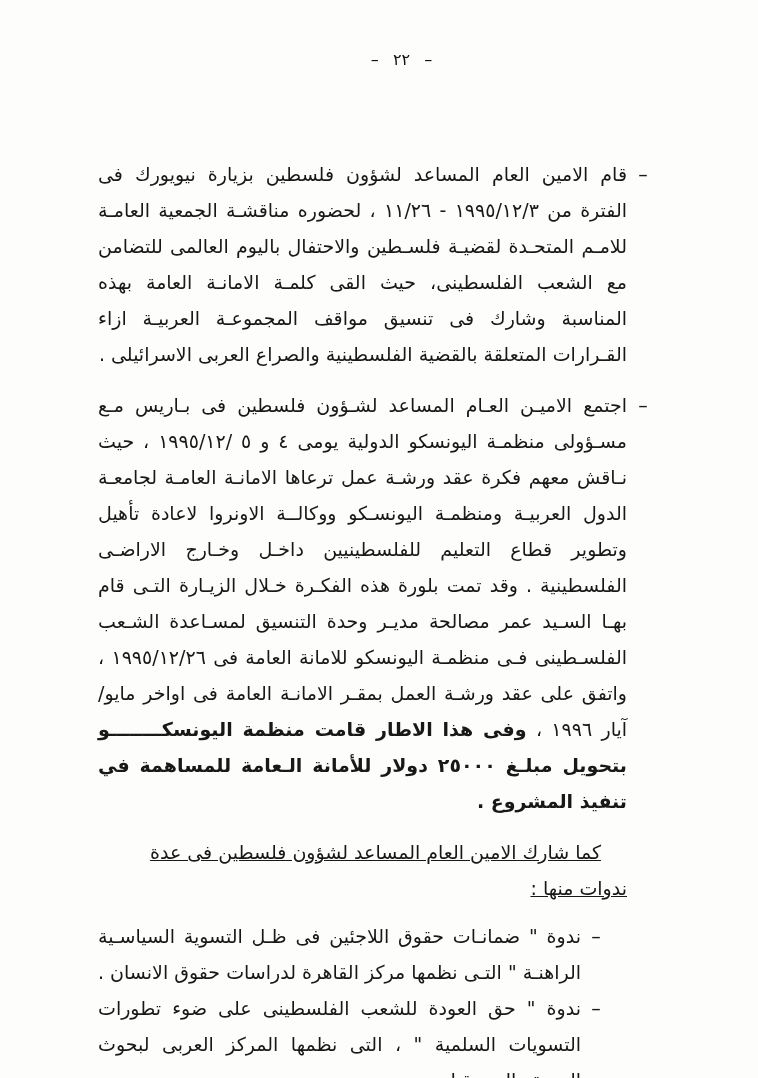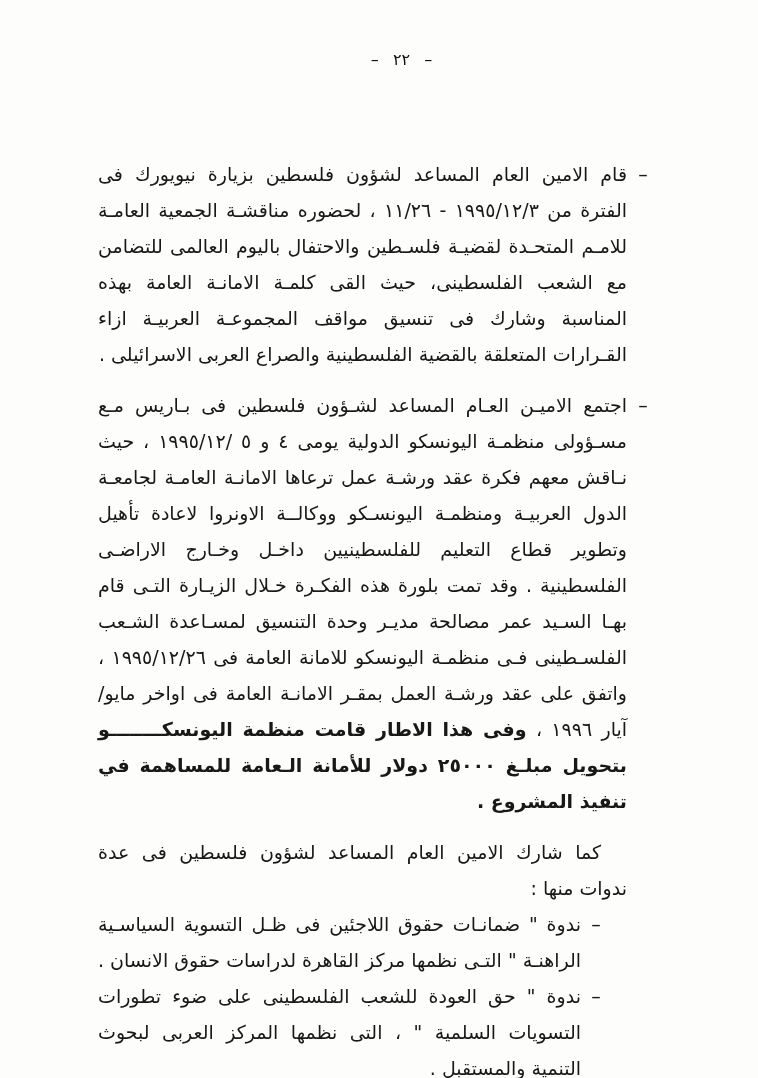--- a/index.html
+++ b/index.html
@@ -25,21 +25,21 @@
     direction:rtl;
     font-size:19px;
     line-height:36px;
     text-align:justify;
   }
   p{margin:0;}
   .item{display:flex;margin:0 0 15px 0;}
   .item > .marker{flex:0 0 32px;text-align:center;color:#1a1a1a;}
   .item > .text{flex:1;text-align:justify;}
   .bold-run{font-weight:700;}
-  .intro{margin:5px 32px 0 0;text-indent:26px;}
+  .intro{margin:5px 32px 12px 0;text-indent:26px;text-align:right;text-decoration:underline;}
   .bullet{display:flex;margin:0 48px 0 0;}
   .bullet > .marker{flex:0 0 30px;text-align:center;}
   .bullet > .text{flex:1;text-align:justify;}
 </style>
 </head>
 <body>
 
 <div class="sheet">
 
   <div class="page-number">– ٢٢ –</div>

